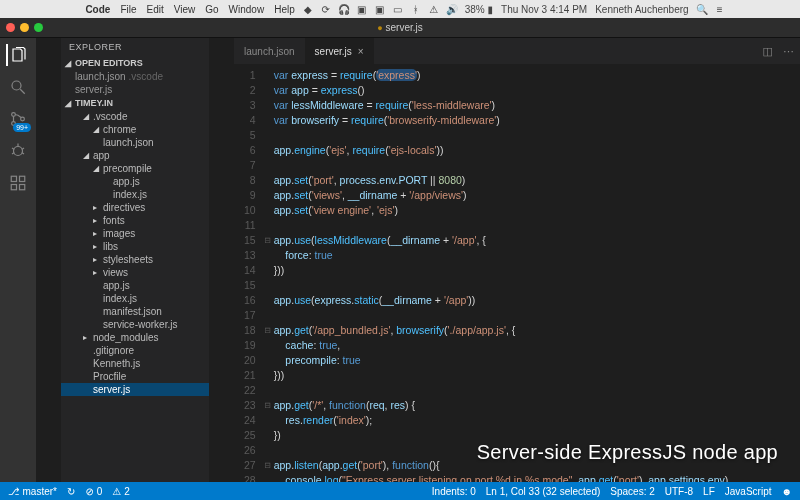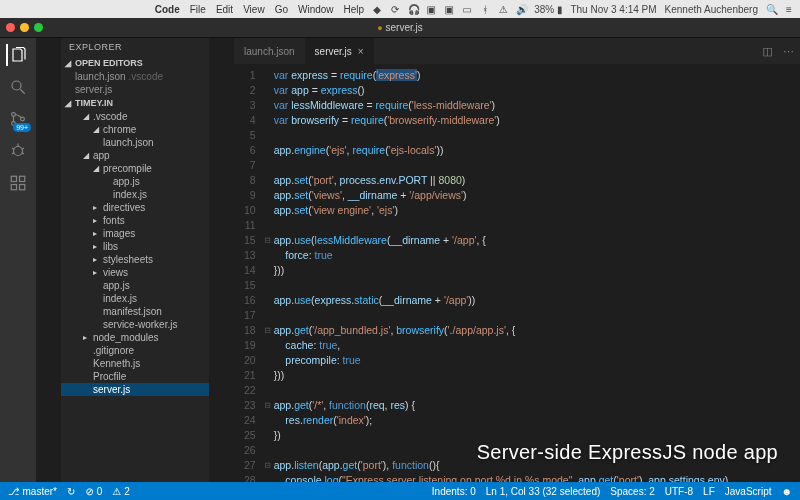--- a/index.html
+++ b/index.html
@@ -1,19 +1,19 @@
 <!DOCTYPE html>
 <html><head>
 <meta charset="utf-8">
 <style>
   * { margin:0; padding:0; box-sizing:border-box; font-family: -apple-system, BlinkMacSystemFont, "Helvetica Neue", Arial, sans-serif; }
   body { width:800px; height:500px; background:#000; overflow:hidden; position:relative; }
   .window { width:800px; height:500px; background:#1e1e1e; display:flex; flex-direction:column; }
   
-  .menubar { height:18px; background:#e8e8e8; display:flex; align-items:center; font-size:10px; color:#333; padding:0 6px; gap:8px; justify-content:flex-end; }
+  .menubar { height:18px; background:#e8e8e8; display:flex; align-items:center; font-size:10px; color:#333; padding:0 6px; gap:8px; justify-content:center; }
   .menubar .left, .menubar .right { display:flex; align-items:center; gap:10px; }
   .menubar .appname { font-weight:600; }
   .menubar .right { gap:8px; color:#444; }
   .menubar .icon { width:10px; text-align:center; }
   
   .titlebar { height:20px; background:#2d2d2d; display:flex; align-items:center; position:relative; border-bottom:1px solid #111; }
   .traffic { position:absolute; left:6px; display:flex; gap:5px; }
   .light { width:9px; height:9px; border-radius:50%; }
   .red { background:#ff5f56; } .yellow { background:#ffbd2e; } .green { background:#27c93f; }
   .titlebar .title { margin:0 auto; font-size:10px; color:#ccc; }
@@ -38,21 +38,21 @@
   .tab.active { background:#1e1e1e; color:#ddd; }
   .tab .close { font-size:10px; color:#aaa; }
   .tabbar .rightctrls { position:absolute; right:6px; top:0; height:100%; display:flex; align-items:center; gap:10px; color:#888; font-size:11px; }
   .editor { flex:1; display:flex; font-family:"Menlo","Consolas",monospace; font-size:10.5px; line-height:15px; overflow:hidden; }
   .gutter { text-align:right; color:#5a5a5a; padding:4px 6px 4px 10px; user-select:none; }
   .gutter .ln { height:15px; }
   .fold { width:12px; color:#5a5a5a; padding-top:4px; }
   .fold div { height:15px; font-size:8px; text-align:center; }
   .code { padding:4px 0; color:#d4d4d4; white-space:pre; flex:1; }
   .code .row { height:15px; }
-  .sel { background:#264f78; border-radius:0; }
+  .sel { background:#264f78; border-radius:5px; }
   .vk { color:#569cd6; }
   .id { color:#9cdcfe; }
   .fn { color:#4fc1ff; }
   .st { color:#ce9178; }
   .nm { color:#b5cea8; }
   .op { color:#d4d4d4; }
   .bool { color:#569cd6; }
   
   .statusbar { height:18px; background:#007acc; display:flex; align-items:center; justify-content:space-between; font-size:10px; color:#fff; padding:0 8px; }
   .statusbar .left, .statusbar .right { display:flex; gap:10px; align-items:center; }

